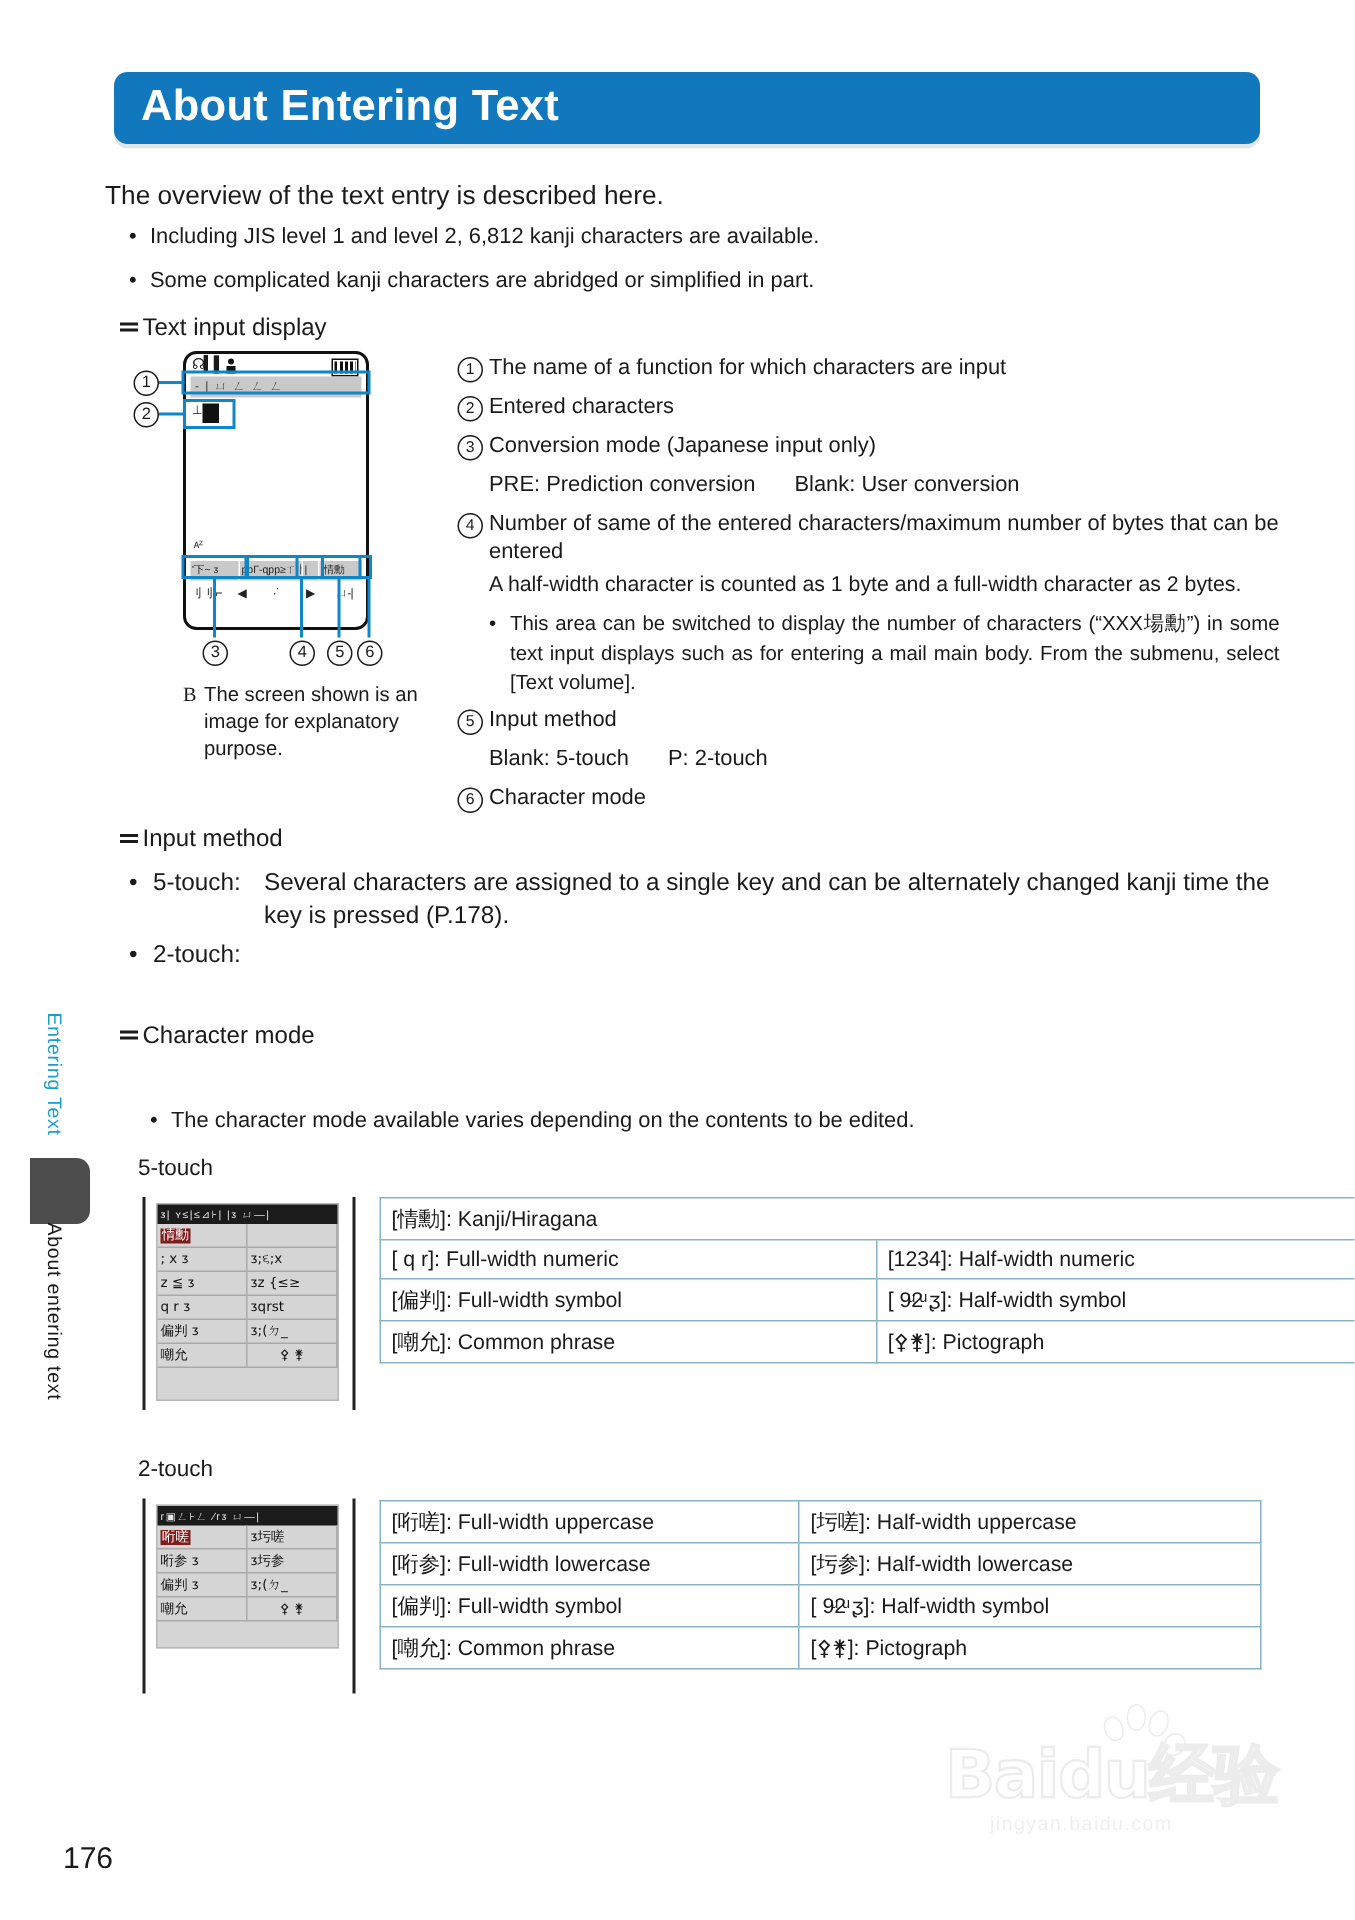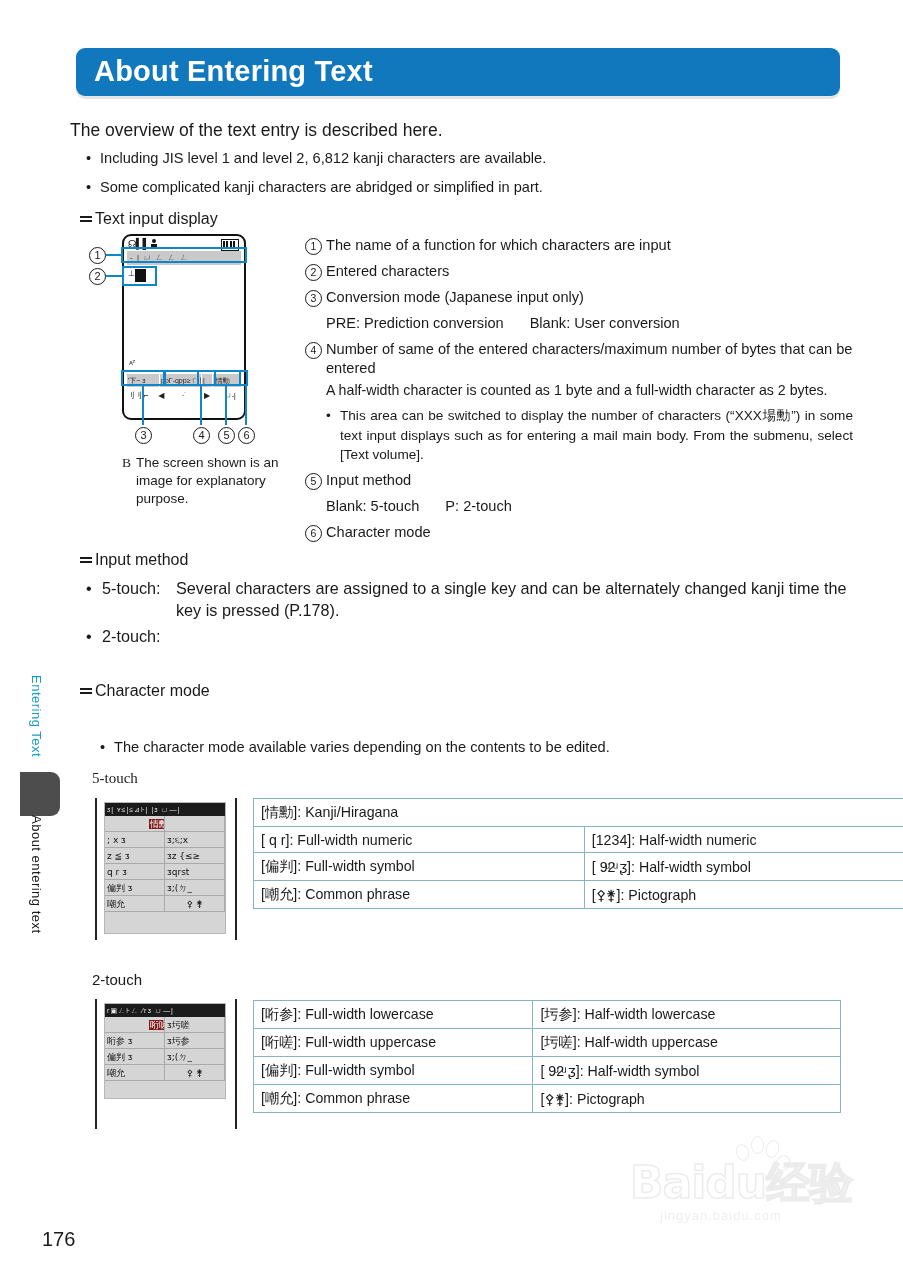--- a/index.html
+++ b/index.html
@@ -143,21 +143,21 @@
   
   .modeshot{position:absolute;border:1px solid #b7b7b7;background:#d5d5d5;box-sizing:border-box;}
   .ms-hdr{height:13px;background:#1b1b1b;display:flex;align-items:center;
     font-size:7px;color:#e8e8e8;letter-spacing:1px;padding-left:2px;overflow:hidden;white-space:nowrap;}
   .ms-grid{display:flex;flex-wrap:wrap;}
   .ms-cell{
     width:50%;height:16px;box-sizing:border-box;border-right:1px solid #a9a9a9;border-bottom:1px solid #a9a9a9;
     font-size:9px;line-height:16px;color:#111;padding-left:2px;overflow:hidden;white-space:nowrap;
     font-family:"DejaVu Sans",sans-serif;
   }
-  .ms-cell.sel span.hi{background:#7f1d1d;color:#fff;padding:0 1px;margin-left:42px;}
+  .ms-cell.sel span.hi{background:#7f1d1d;color:#fff;padding:0 1px;}
   .ms-cell.center{text-align:center;padding-left:0;}
 
   
   .ctable{position:absolute;border:1px solid #89b2c4;border-collapse:collapse;background:#fff;}
   .ctable td{
     border:1px solid #89b2c4;font-size:14.2px;padding:4px 7px;color:#1a1a1a;
     font-family:"Liberation Sans","DejaVu Sans",sans-serif;height:17px;
   }
   .ctable td.c1{width:262px;}
   .ctable td.c2{width:290px;}
@@ -327,21 +327,21 @@
     <span class="eqmark"></span>
     <span>Character mode</span>
   </div>
 
 
   <div class="bullet" style="left:100px;top:738px;width:730px;">
     <span class="dot">•</span>
     <span class="btxt">The character mode available varies depending on the contents to be edited.</span>
   </div>
 
-  <div class="minilabel" style="left:92px;top:770px;font-family:Liberation Serif, serif;">5-touch</div>
+  <div class="minilabel" style="left:92px;top:770px;">5-touch</div>
 
   <div class="vrule" style="left:95px;top:798px;height:142px;"></div>
   <div class="vrule" style="left:235px;top:798px;height:142px;"></div>
 
   <div class="modeshot" style="left:104px;top:802px;width:122px;height:132px;">
     <div class="ms-hdr">ᴣ| ʏ≤|≤⊿⊦| |ᴣ ㄩ—|</div>
     <div class="ms-grid">
       <div class="ms-cell sel"><span class="hi">情勳</span></div>
       <div class="ms-cell"></div>
       <div class="ms-cell">; x  ᴣ</div>
@@ -392,26 +392,26 @@
       <div class="ms-cell">偏判 ᴣ</div>
       <div class="ms-cell">ᴣ;(ㄉ_</div>
       <div class="ms-cell">嘲允</div>
       <div class="ms-cell center">⚴ ⚵</div>
     </div>
   </div>
 
   <table class="ctable" style="left:253px;top:1000px;width:588px;">
     <tbody>
         <tr>
+      <td class="c1">[哘嗟]: Full-width uppercase</td>
+      <td class="c2">[圬嗟]: Half-width uppercase</td>
+    </tr>
+    <tr>
       <td class="c1">[哘参]: Full-width lowercase</td>
       <td class="c2">[圬参]: Half-width lowercase</td>
-    </tr>
-    <tr>
-      <td class="c1">[哘嗟]: Full-width uppercase</td>
-      <td class="c2">[圬嗟]: Half-width uppercase</td>
     </tr>
     <tr>
       <td class="c1">[偏判]: Full-width symbol</td>
       <td class="c2">[ 9ͧ2ͧ ᶚ]: Half-width symbol</td>
     </tr>
     <tr>
       <td class="c1">[嘲允]: Common phrase</td>
       <td class="c2">[⚴⚵]: Pictograph</td>
     </tr>
   </tbody>

